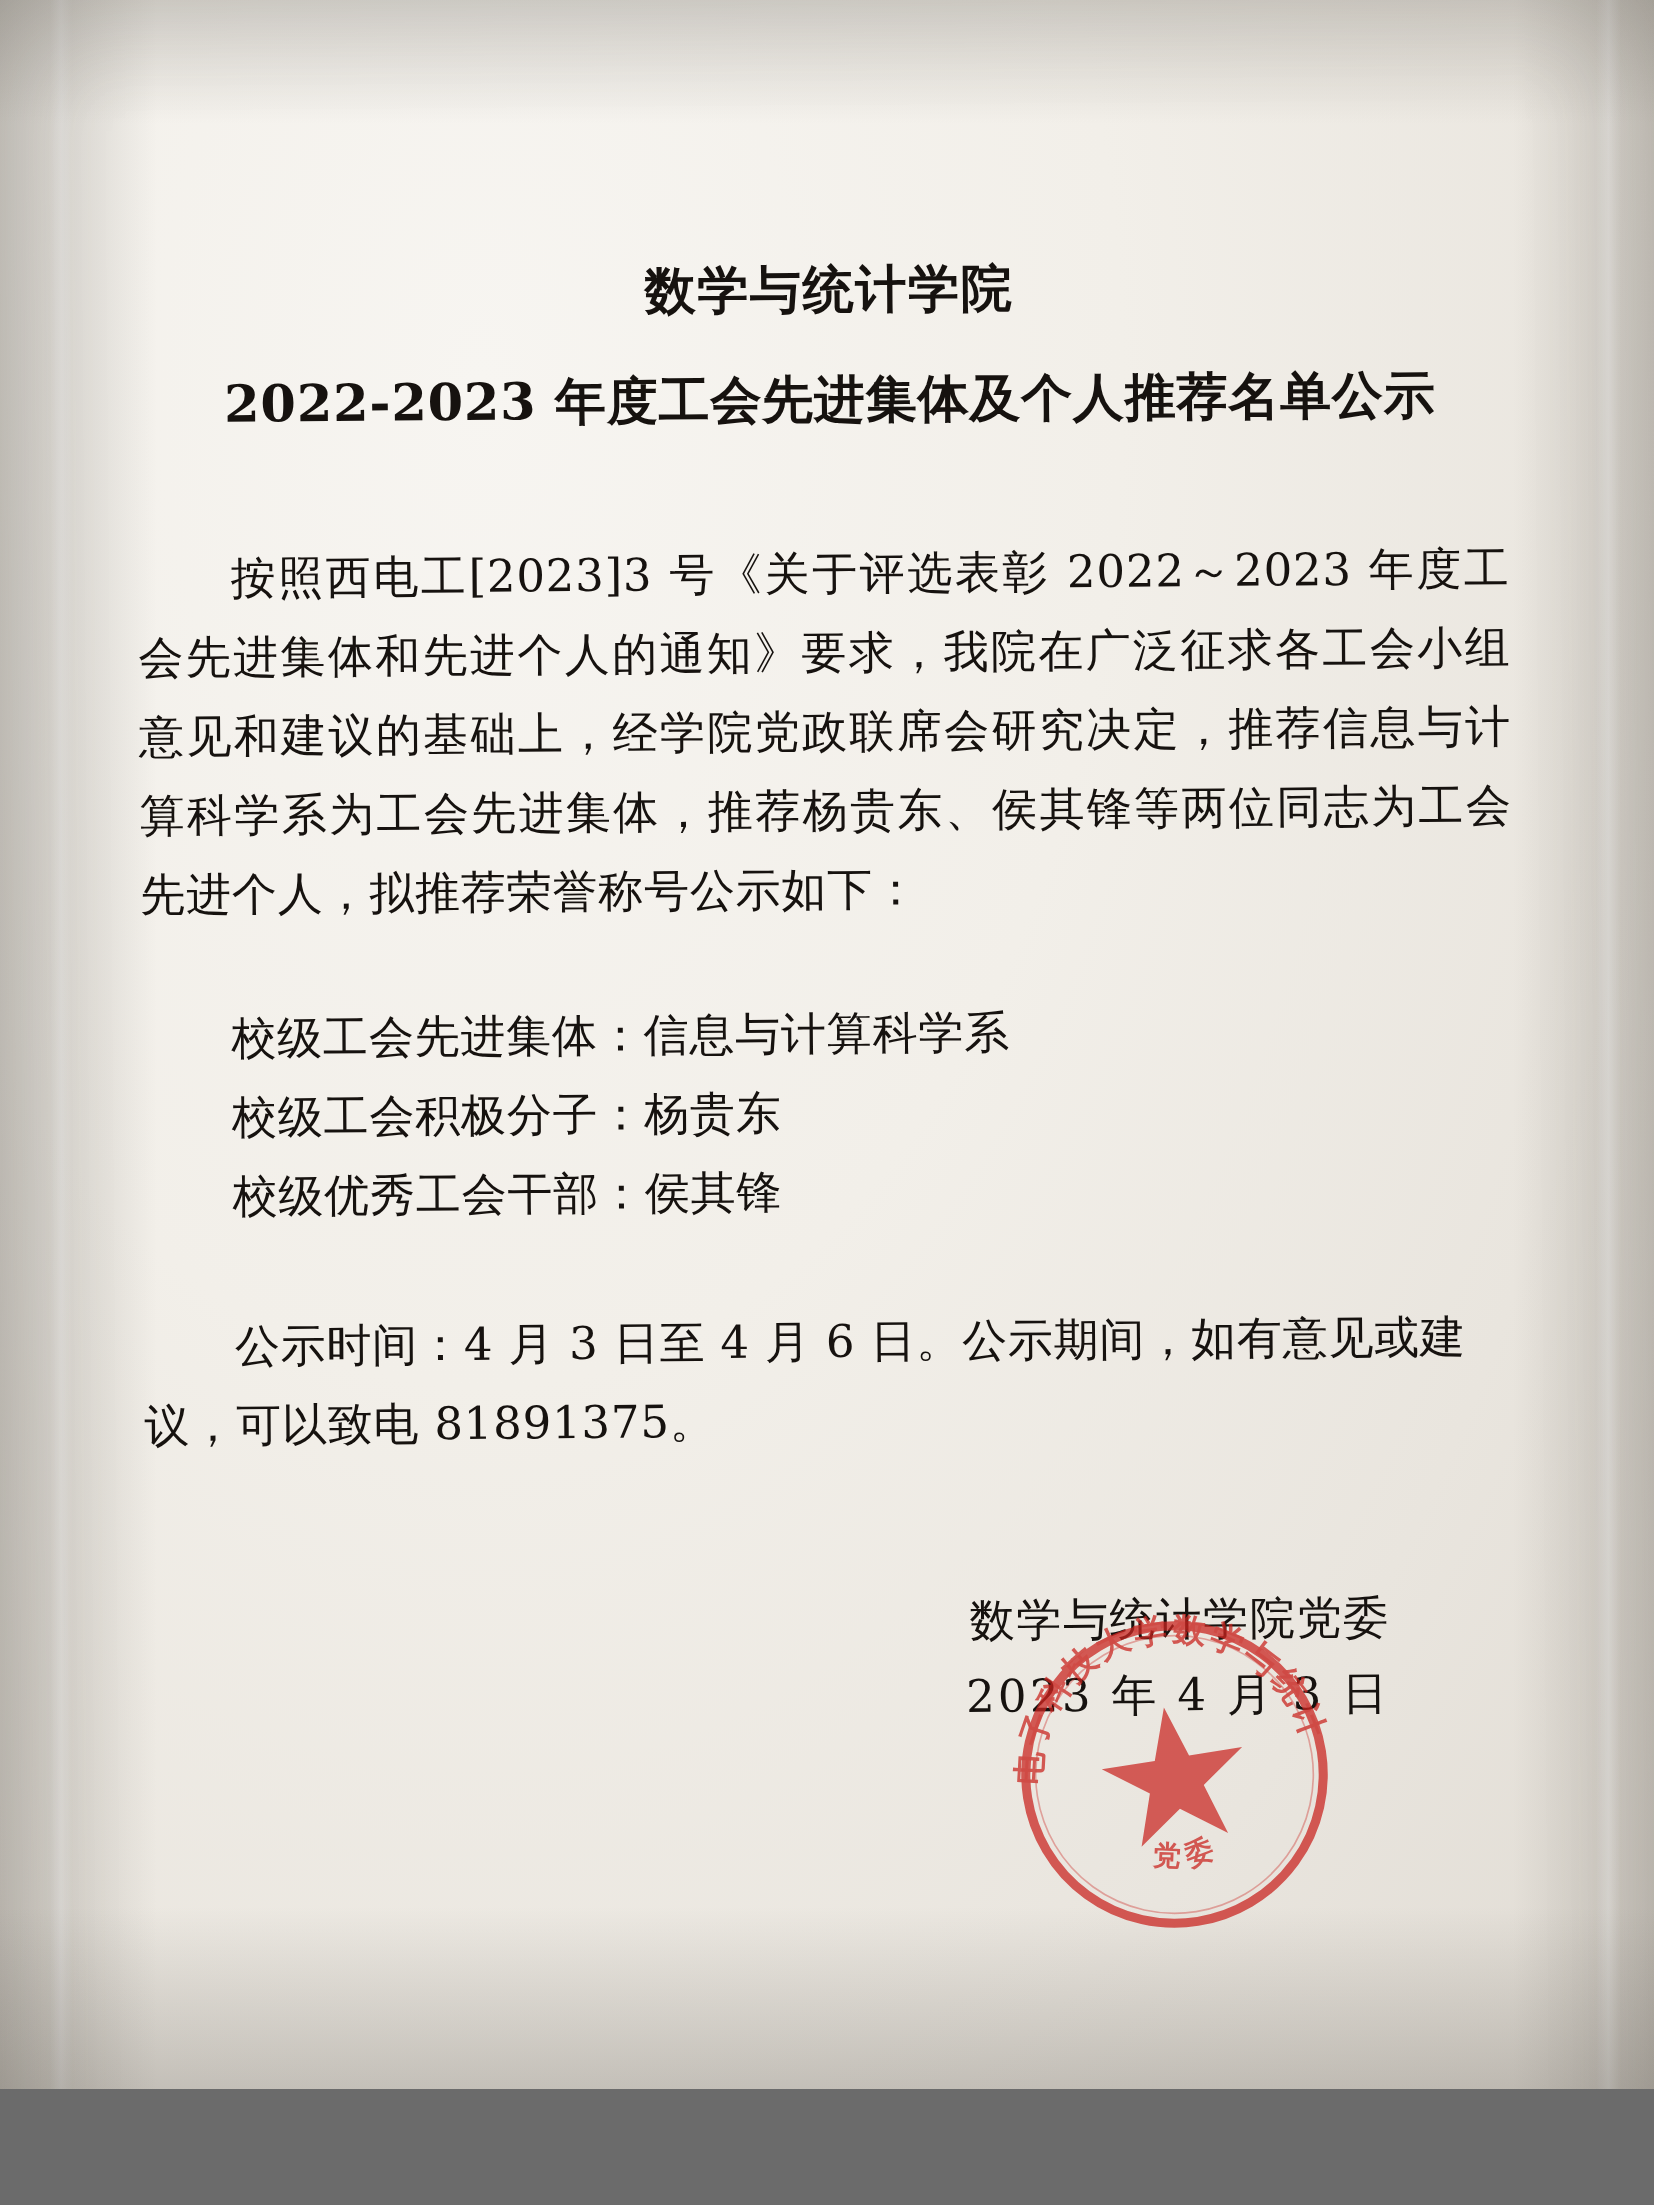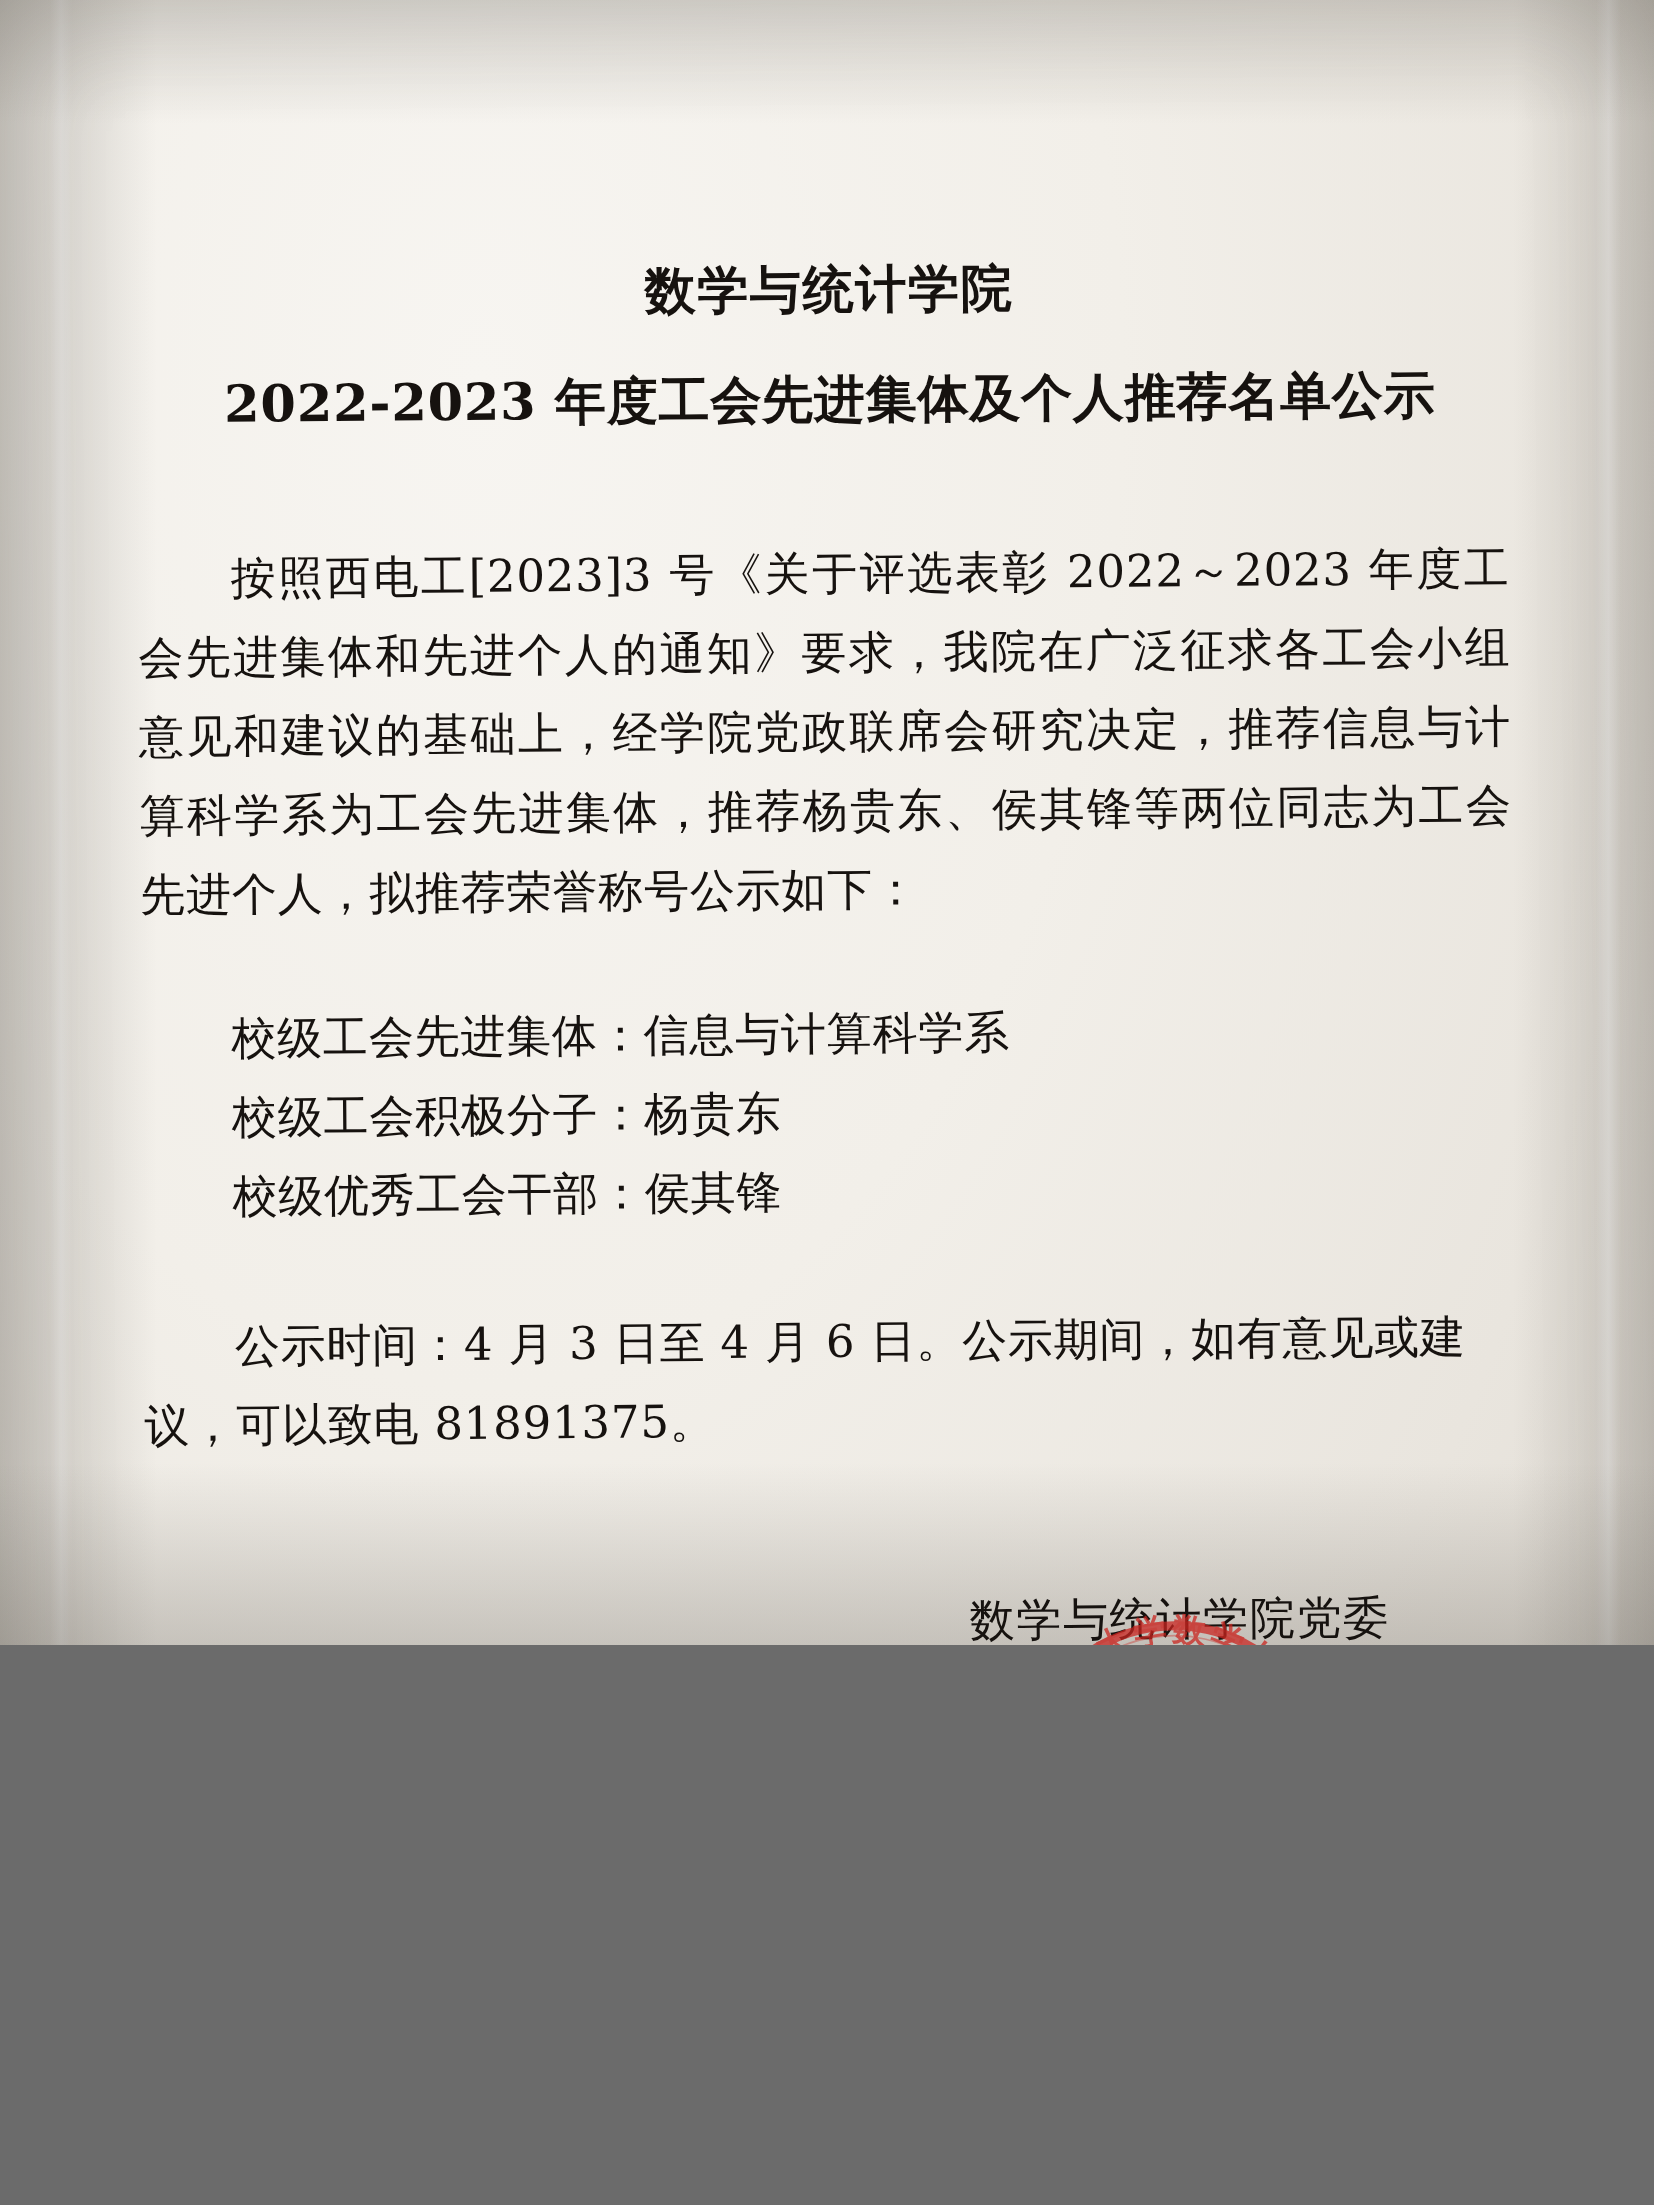--- a/index.html
+++ b/index.html
@@ -11,21 +11,21 @@
     width: 1654px;
     height: 2205px;
     overflow: hidden;
     font-family: "DejaVu Serif", "Liberation Serif", serif;
   }
 
   
   .photo {
     position: relative;
     width: 1654px;
-    height: 1645px;
+    height: 2089px;
     background: #cfcbc6;
     overflow: hidden;
   }
 
   
   .sheet {
     position: absolute;
     left: -25px;
     top: -33px;
     width: 1704px;

